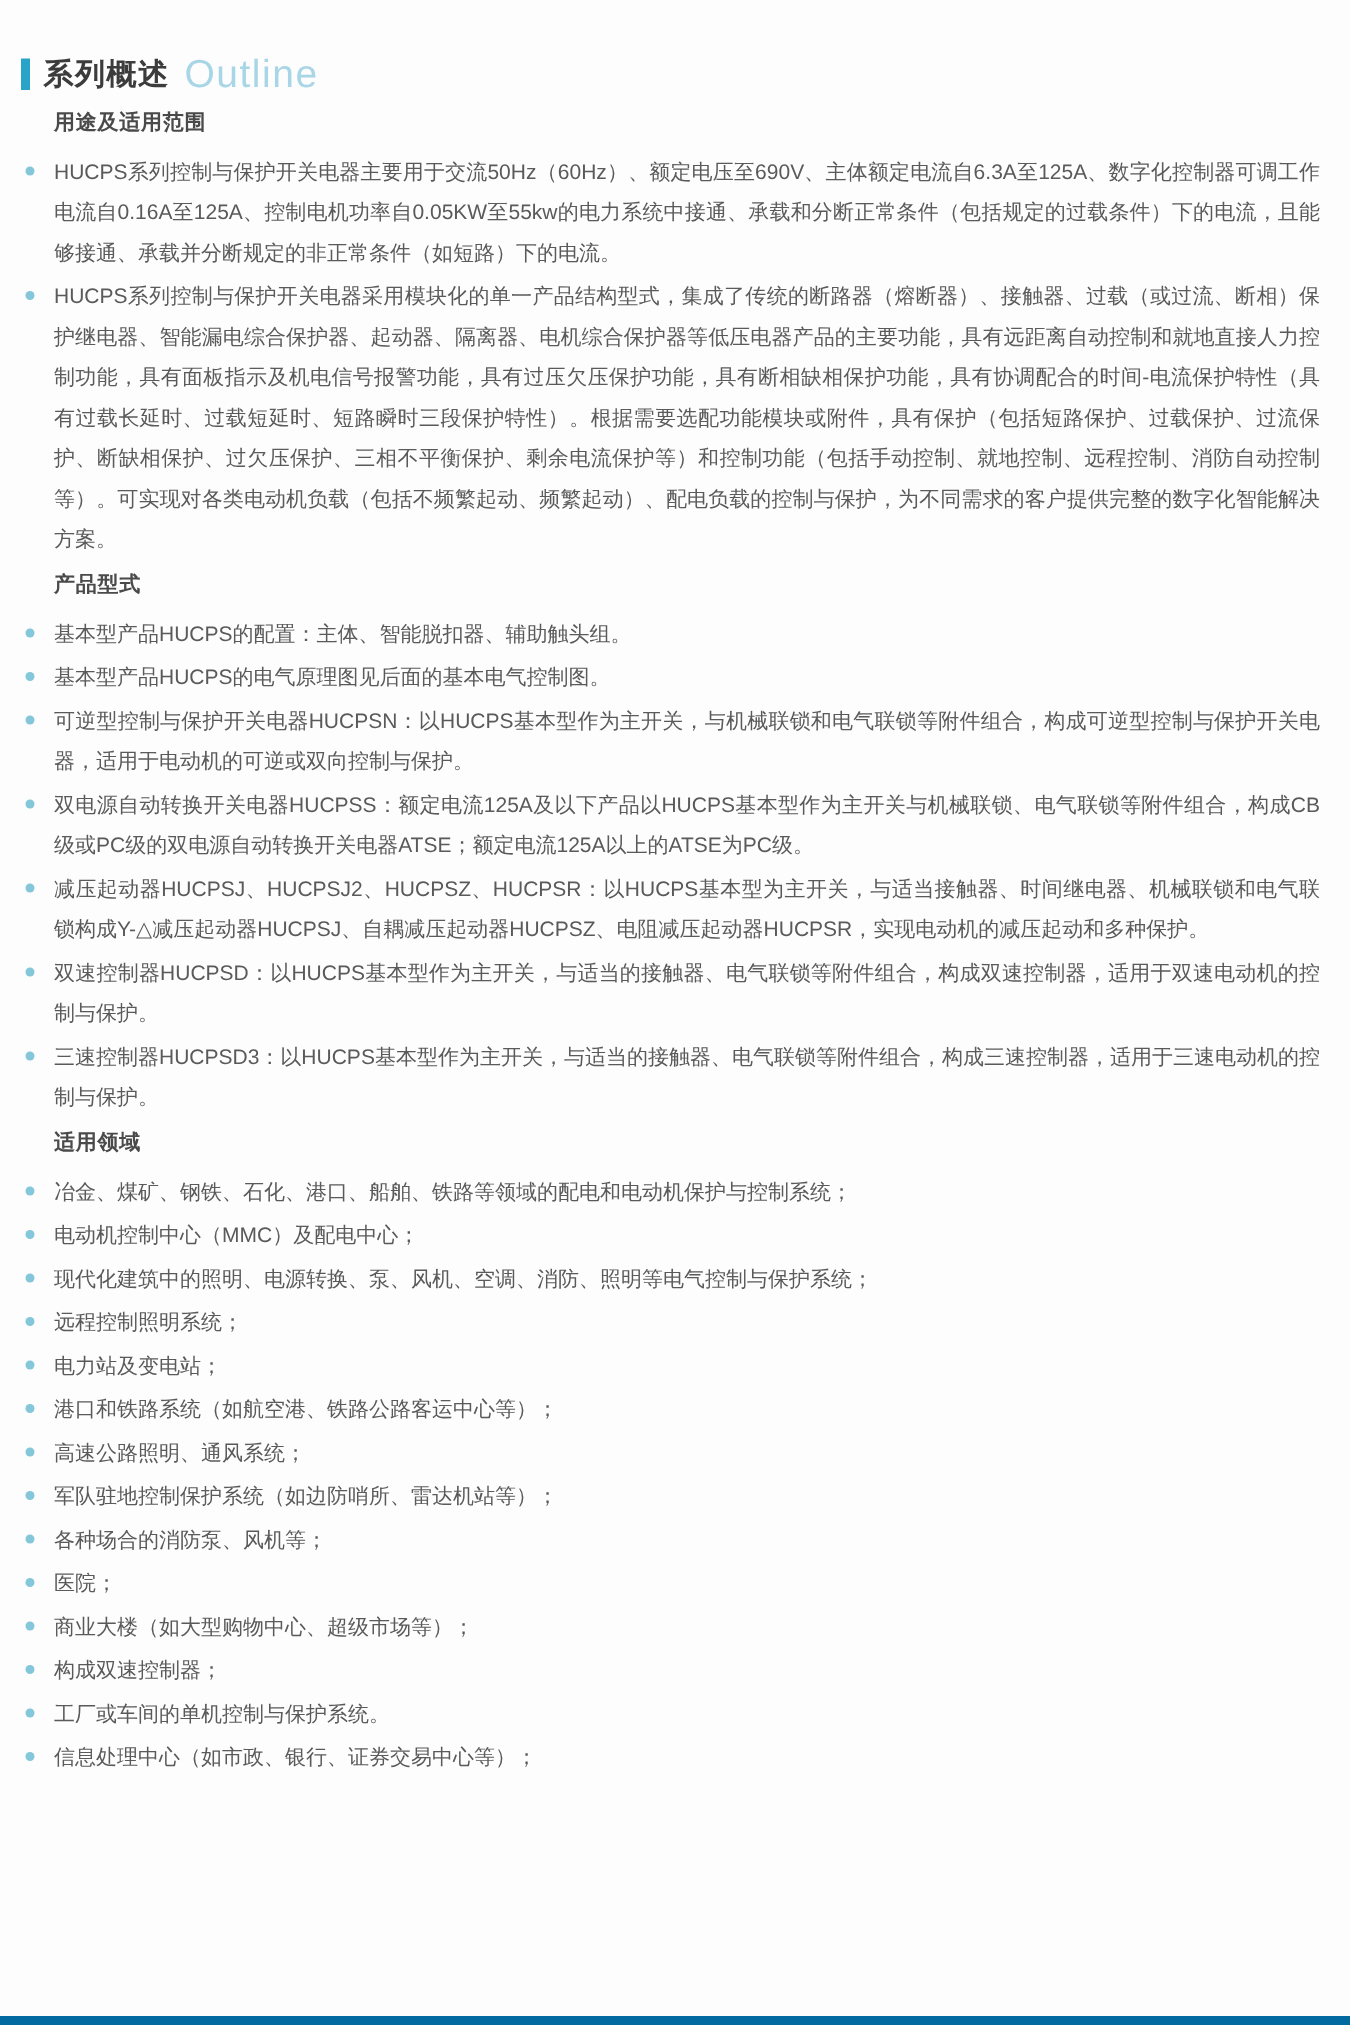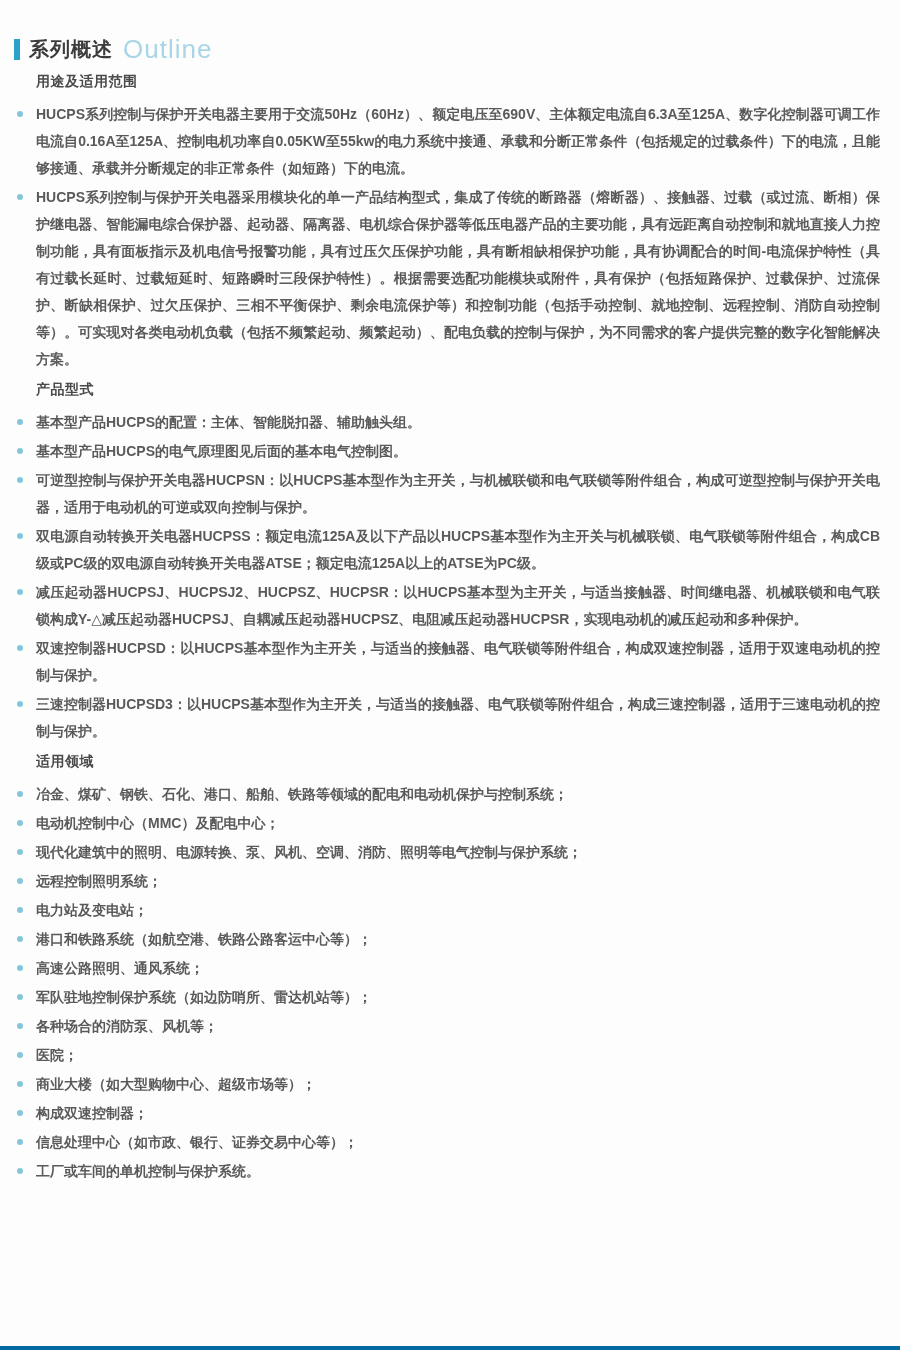--- a/index.html
+++ b/index.html
@@ -8,21 +8,21 @@
     width: 900px;
     background: #ffffff;
     font-family: "Liberation Sans", "DejaVu Sans", sans-serif;
     -webkit-font-smoothing: antialiased;
   }
   .page {
     width: 900px;
     height: 1350px;
     background: #fdfdfd;
     padding: 34px 20px 0 14px;
-    border-bottom: 4px solid #0369a1;
+    border-bottom: 6px solid #0369a1;
     overflow: hidden;
   }
   
   .header { display: flex; align-items: center; margin: 0 0 6px 0; }
   .accent-bar {
     width: 6px; height: 21px;
     background: var(--accent, #29a3c8);
     margin-right: 9px;
     flex: 0 0 auto;
   }
@@ -53,21 +53,20 @@
   }
   ul.bullets { list-style: none; margin: 0; padding: 0; }
   li.bullet-item {
     position: relative;
     padding-left: 22px;
     margin: 0 0 2px 0;
     font-size: 14px;
     color: var(--body_text, #5a5a5a);
     line-height: 27px;
     text-align: justify;
-    font-weight: bold;
   }
   li.bullet-item .dot {
     position: absolute;
     left: 3px; top: 10px;
     width: 6px; height: 6px;
     border-radius: 50%;
     background: var(--bullet, #84c7da);
   }
 </style>
 </head>
@@ -195,23 +194,23 @@
     <span class="txt">商业大楼（如大型购物中心、超级市场等）；</span>
   </li>
 
   <li class="bullet-item">
     <span class="dot"></span>
     <span class="txt">构成双速控制器；</span>
   </li>
 
   <li class="bullet-item">
     <span class="dot"></span>
+    <span class="txt">工厂或车间的单机控制与保护系统。</span>
+  </li>
+
+  <li class="bullet-item">
+    <span class="dot"></span>
     <span class="txt">信息处理中心（如市政、银行、证券交易中心等）；</span>
   </li>
-
-  <li class="bullet-item">
-    <span class="dot"></span>
-    <span class="txt">工厂或车间的单机控制与保护系统。</span>
-  </li>
 </ul>
   </div>
 
 </div>
 
 </body></html>

